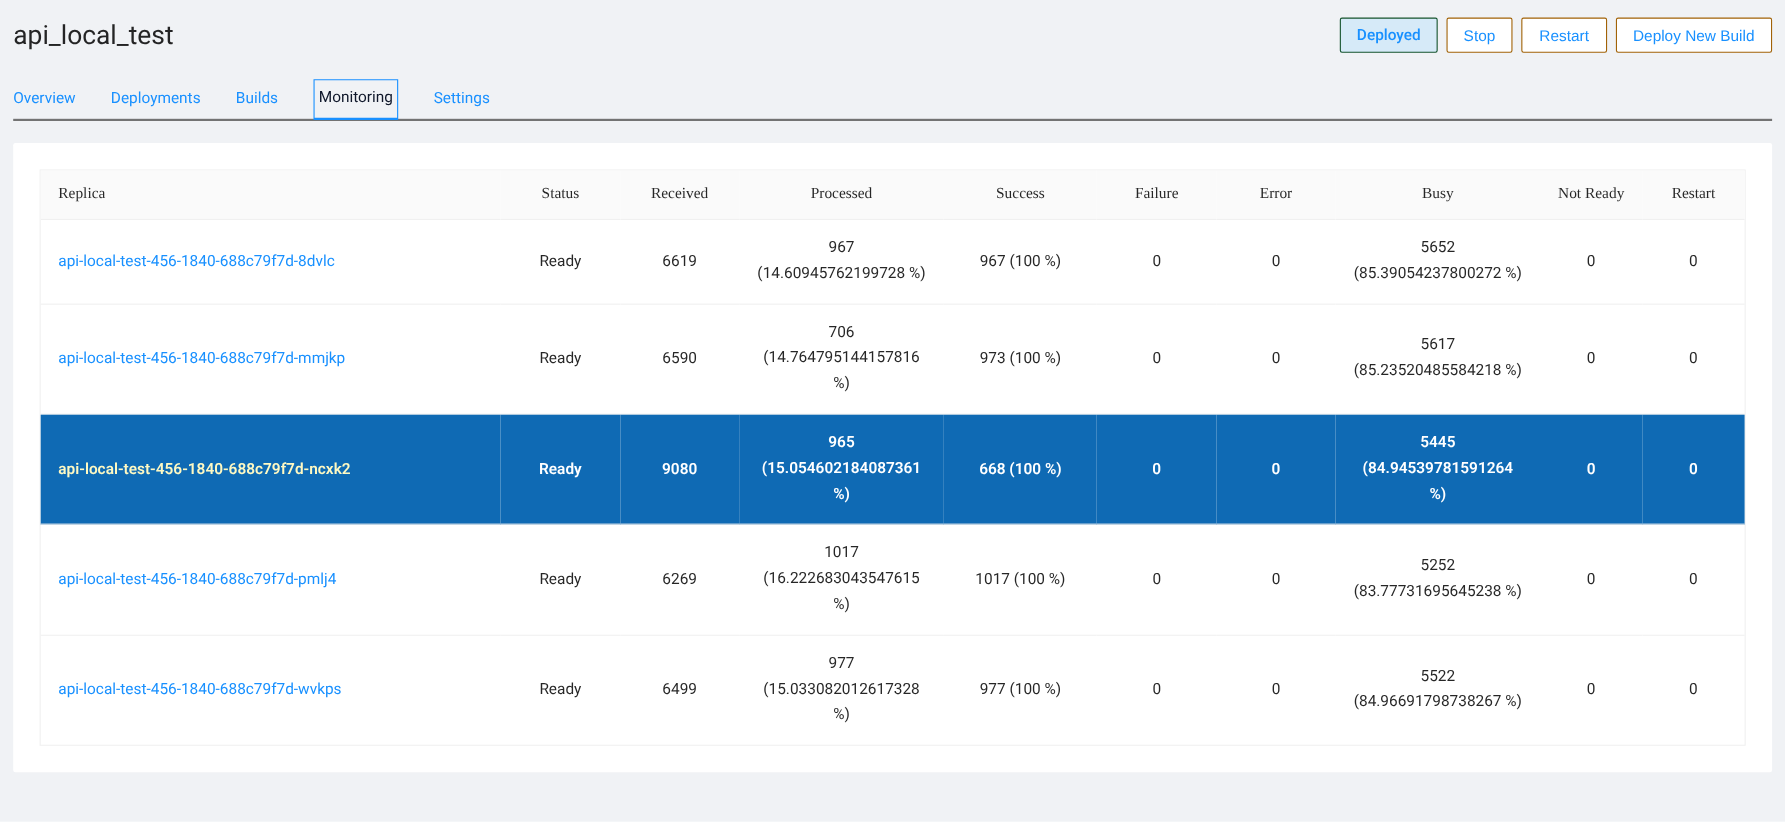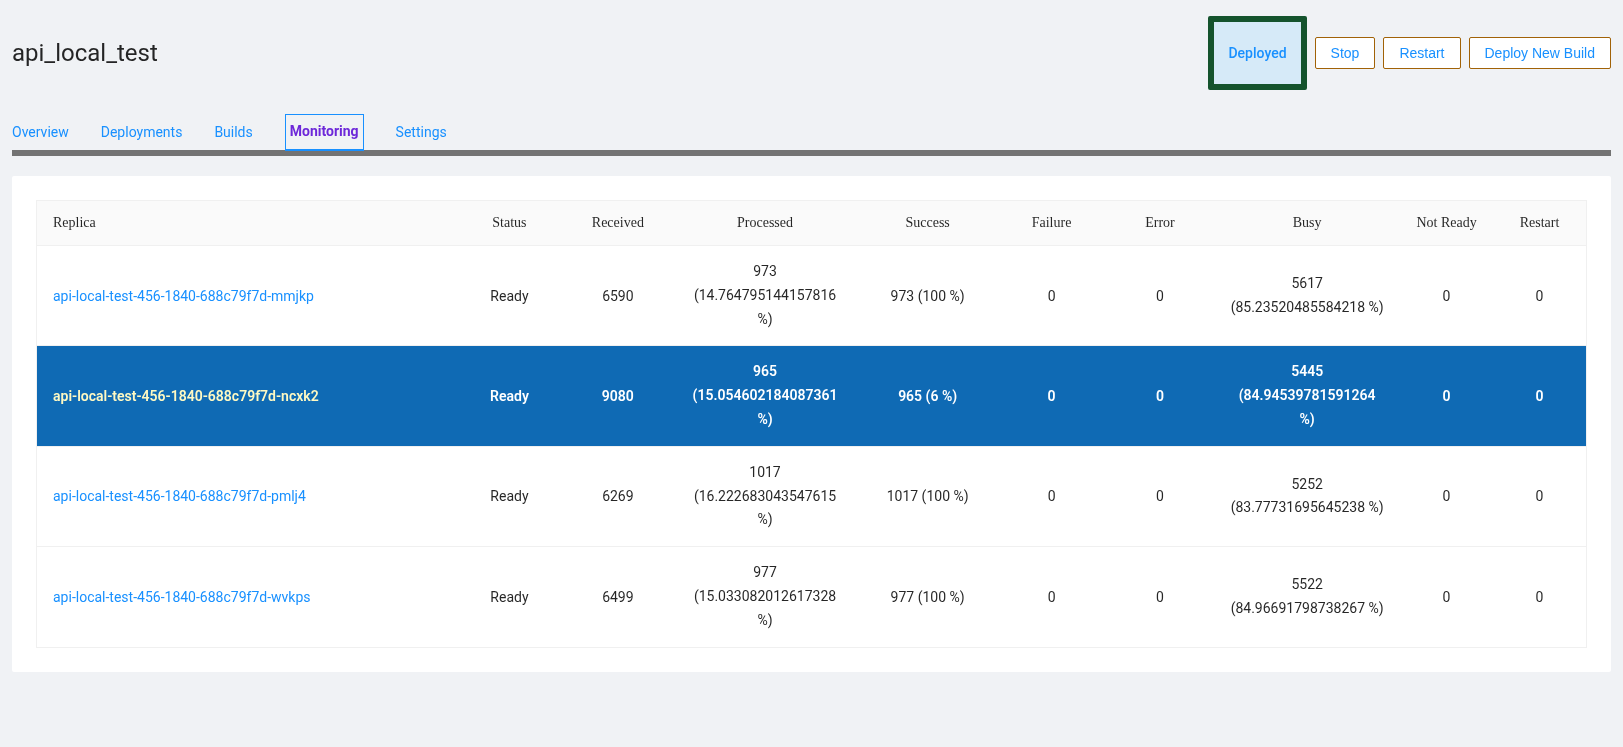--- a/index.html
+++ b/index.html
@@ -26,57 +26,57 @@
     color: rgba(0,0,0,0.85);
   }
   .header-actions {
     display: flex;
     gap: 8px;
     align-items: center;
   }
   .status-badge {
     background: #d6eaf8;
     color: #1890ff;
-    border: 6px solid #14532d;
+    border: 1px solid #14532d;
     border-radius: 2px;
-    padding: 20px 14px;
+    padding: 4px 14px;
     font-size: 14px;
     font-weight: 500;
     line-height: 22px;
     display: inline-block;
   }
   .btn {
     background: #fff;
     border: 1px solid #a16207;
     border-radius: 2px;
     padding: 4px 15px;
     font-size: 14px;
     color: #1890ff;
     cursor: pointer;
     line-height: 22px;
   }
   .tabs {
     display: flex;
     gap: 32px;
-    border-bottom: 6px solid #737373;
+    border-bottom: 2px solid #737373;
     margin-top: 24px;
   }
   .tab {
     padding: 10px 0;
     color: #1890ff;
     cursor: pointer;
     font-size: 14px;
   }
   .tab.active {
     border: 1px solid #1890ff;
     border-bottom: 2px solid #1890ff;
     padding: 8px 4px 10px 4px;
     margin-bottom: -1px;
-    color: #6d28d9;
-    font-weight: 700;
+    color: #0f172a;
+    font-weight: 400;
   }
   .content-card {
     background: #fff;
     margin-top: 20px;
     padding: 24px;
     border-radius: 2px;
   }
   table.data-table {
     width: 100%;
     border-collapse: separate;
@@ -174,37 +174,49 @@
           <th class="center">Success</th>
           <th class="center">Failure</th>
           <th class="center">Error</th>
           <th class="center">Busy</th>
           <th class="center">Not Ready</th>
           <th class="center">Restart</th>
         </tr>
       </thead>
       <tbody id="tbody">
           <tr>
+            <td class="left"><span class="replica-link">api-local-test-456-1840-688c79f7d-8dvlc</span></td>
+            <td>Ready</td>
+            <td>6619</td>
+            <td class="multiline">967 (14.60945762199728 %)</td>
+            <td>967 (100 %)</td>
+            <td>0</td>
+            <td>0</td>
+            <td class="multiline">5652 (85.39054237800272 %)</td>
+            <td>0</td>
+            <td>0</td>
+          </tr>
+          <tr>
             <td class="left"><span class="replica-link">api-local-test-456-1840-688c79f7d-mmjkp</span></td>
             <td>Ready</td>
             <td>6590</td>
-            <td class="multiline">973 (14.764795144157816 %)</td>
+            <td class="multiline">706 (14.764795144157816 %)</td>
             <td>973 (100 %)</td>
             <td>0</td>
             <td>0</td>
             <td class="multiline">5617 (85.23520485584218 %)</td>
             <td>0</td>
             <td>0</td>
           </tr>
           <tr class="selected">
             <td class="left"><span class="replica-link">api-local-test-456-1840-688c79f7d-ncxk2</span></td>
             <td>Ready</td>
             <td>9080</td>
             <td class="multiline">965 (15.054602184087361 %)</td>
-            <td>965 (6 %)</td>
+            <td>668 (100 %)</td>
             <td>0</td>
             <td>0</td>
             <td class="multiline">5445 (84.94539781591264 %)</td>
             <td>0</td>
             <td>0</td>
           </tr>
           <tr>
             <td class="left"><span class="replica-link">api-local-test-456-1840-688c79f7d-pmlj4</span></td>
             <td>Ready</td>
             <td>6269</td>

